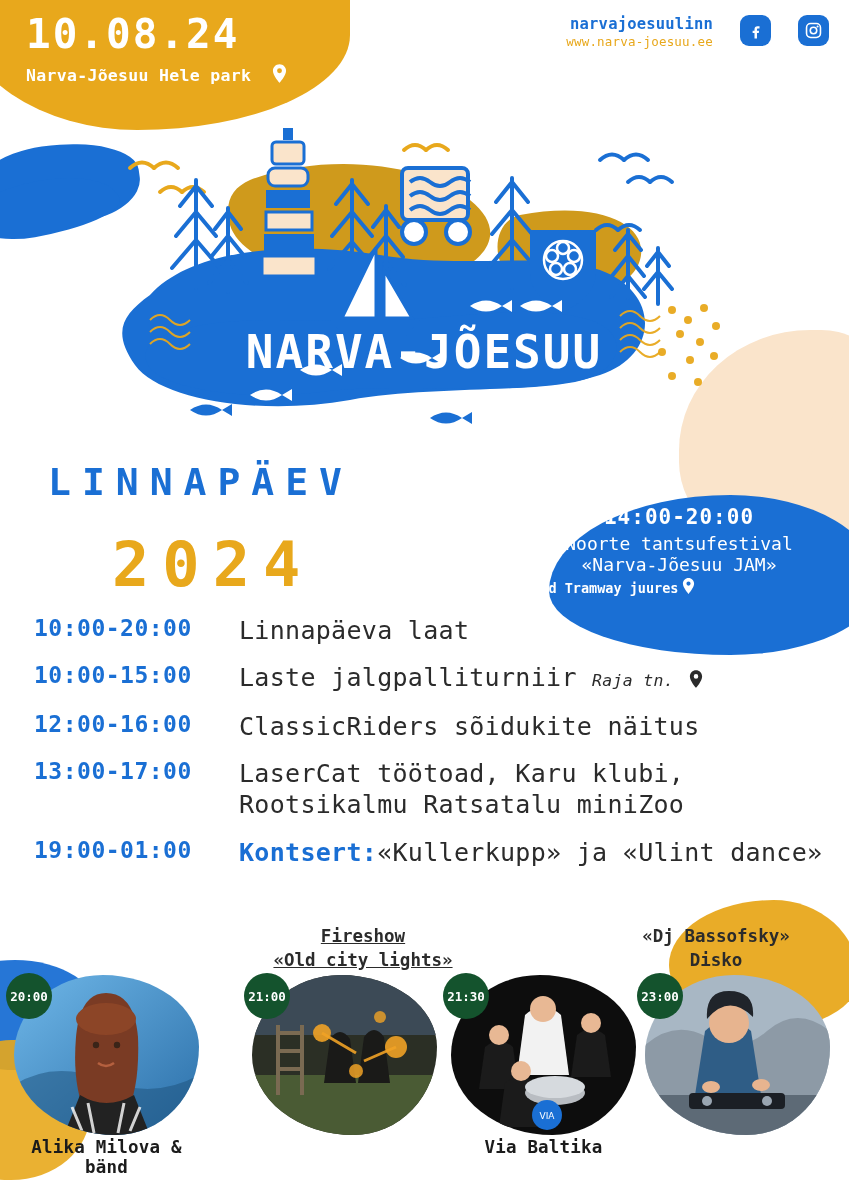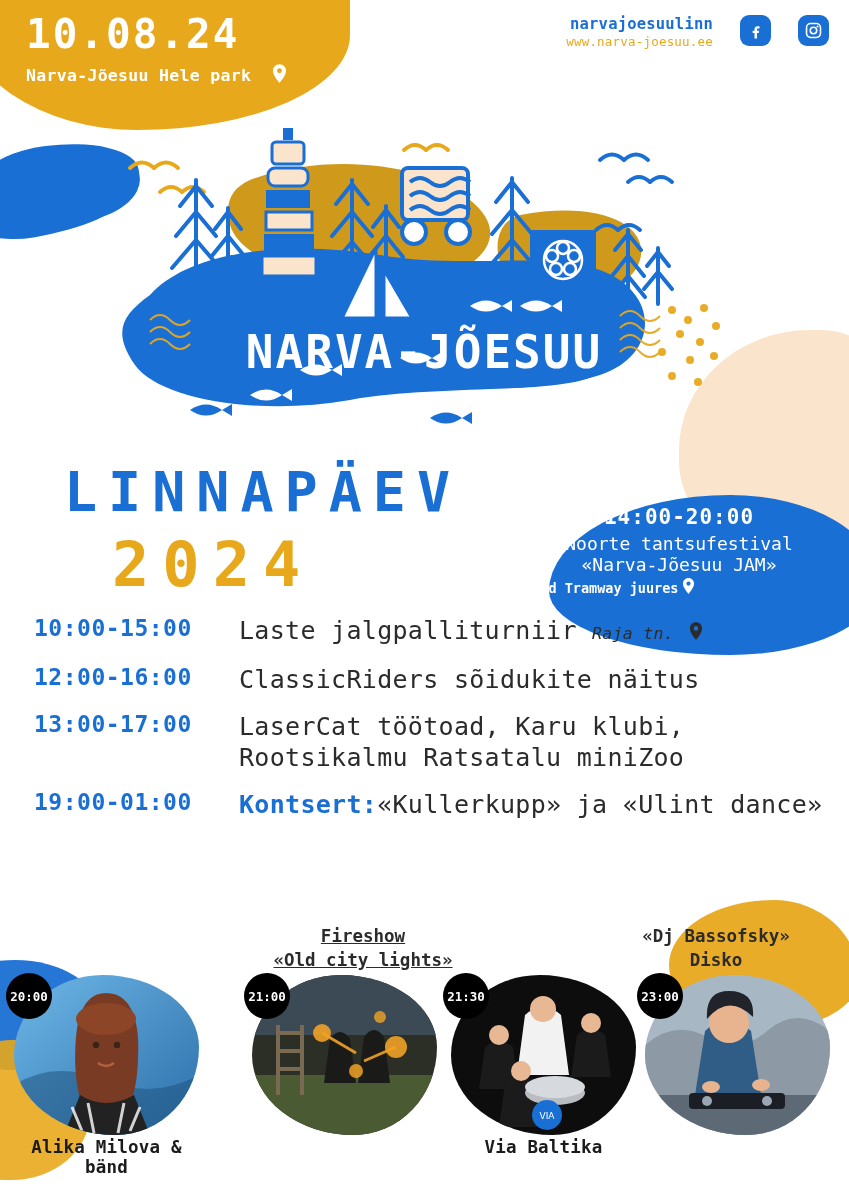--- a/index.html
+++ b/index.html
@@ -82,22 +82,22 @@
   .social-text{text-align:right;line-height:1.25;}
   .handle{font-size:15.5px;font-weight:bold;color:#1a6fd4;letter-spacing:.2px;}
   .site{font-size:12.5px;color:#e8a81c;letter-spacing:.2px;}
   .sq-icon{width:31px;height:31px;border-radius:9px;background:#1a6fd4;display:flex;align-items:center;justify-content:center;}
 
   
   .illus{position:absolute;left:0;top:120px;width:849px;height:330px;z-index:3;}
 
   
   .title-linnapaev{
-    position:absolute;left:64px;top:460px;z-index:6;
-    font-size:55px;font-weight:bold;color:#1a6fd4;letter-spacing:11px;
+    position:absolute;left:48px;top:460px;z-index:6;
+    font-size:38px;font-weight:bold;color:#1a6fd4;letter-spacing:11px;
   }
   .title-year{
     position:absolute;left:112px;top:528px;z-index:6;
     font-size:62px;font-weight:bold;color:#e8a81c;letter-spacing:13px;
   }
 
   
   .jam{position:absolute;right:15px;top:505px;width:310px;z-index:7;text-align:center;color:#fff;}
   .jam-time{font-size:21px;font-weight:bold;letter-spacing:1px;text-align:center;}
   .jam-l1{font-size:18px;margin-top:4px;}
@@ -121,21 +121,21 @@
 
   .performers{position:absolute;left:0;top:975px;width:849px;height:225px;z-index:6;}
   .perf{position:absolute;width:185px;}
   .perf .photo{
     width:185px;height:160px;
     border-radius:48% 52% 45% 55%/50% 45% 55% 50%;
     overflow:hidden;position:relative;
   }
   .perf .badge{
     position:absolute;z-index:3;
-    background:#000000;color:#fff;font-size:12.5px;font-weight:bold;
+    background:#14532d;color:#fff;font-size:12.5px;font-weight:bold;
     border-radius:50%;width:46px;height:46px;
     display:flex;align-items:center;justify-content:center;
     left:-8px;top:-2px;
   }
   .perf .name{
     margin-top:2px;text-align:center;font-size:17.5px;font-weight:bold;color:#1b1b1b;
     letter-spacing:.2px;
   }
   .p1{left:14px;}
   .p2{left:252px;}
@@ -307,20 +307,24 @@
       <span>
         <svg width="13" height="16" viewBox="0 0 16 20">
             <path d="M8 0C4.1 0 1 3.1 1 7c0 5.2 7 13 7 13s7-7.8 7-13c0-3.9-3.1-7-7-7zm0 9.6A2.6 2.6 0 1 1 8 4.4a2.6 2.6 0 0 1 0 5.2z" fill="#ffffff"></path>
           </svg>
       </span>
     </div>
   </div>
 
   <div class="schedule">
 
+    <div class="row">
+      <div class="time">10:00-20:00</div>
+      <div class="evt">Linnapäeva laat</div>
+    </div>
 
     <div class="row">
       <div class="time">10:00-15:00</div>
       <div class="evt">
         <span>Laste jalgpalliturniir</span>
         <span class="small">Raja tn.</span>
         <span class="pin-dark">
           <svg width="14" height="18" viewBox="0 0 16 20">
               <path d="M8 0C4.1 0 1 3.1 1 7c0 5.2 7 13 7 13s7-7.8 7-13c0-3.9-3.1-7-7-7zm0 9.6A2.6 2.6 0 1 1 8 4.4a2.6 2.6 0 0 1 0 5.2z" fill="#2b2b2b"></path>
             </svg>

